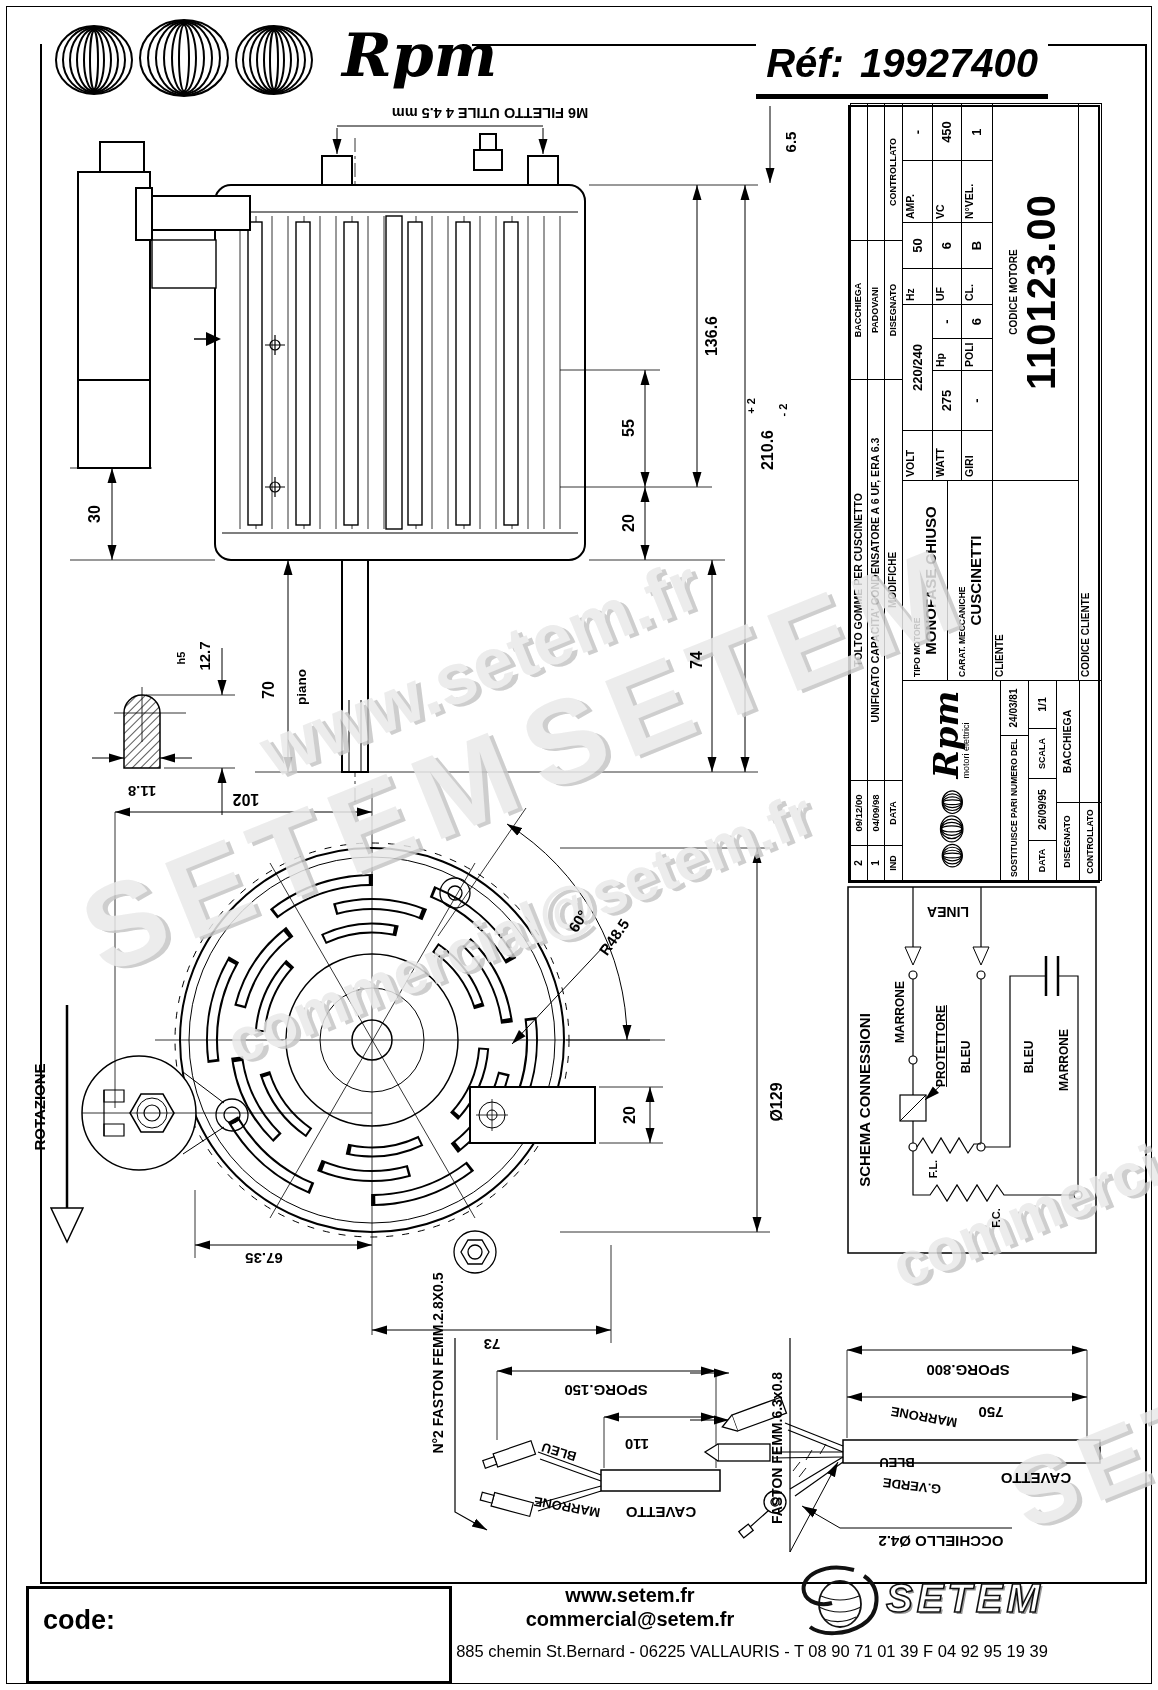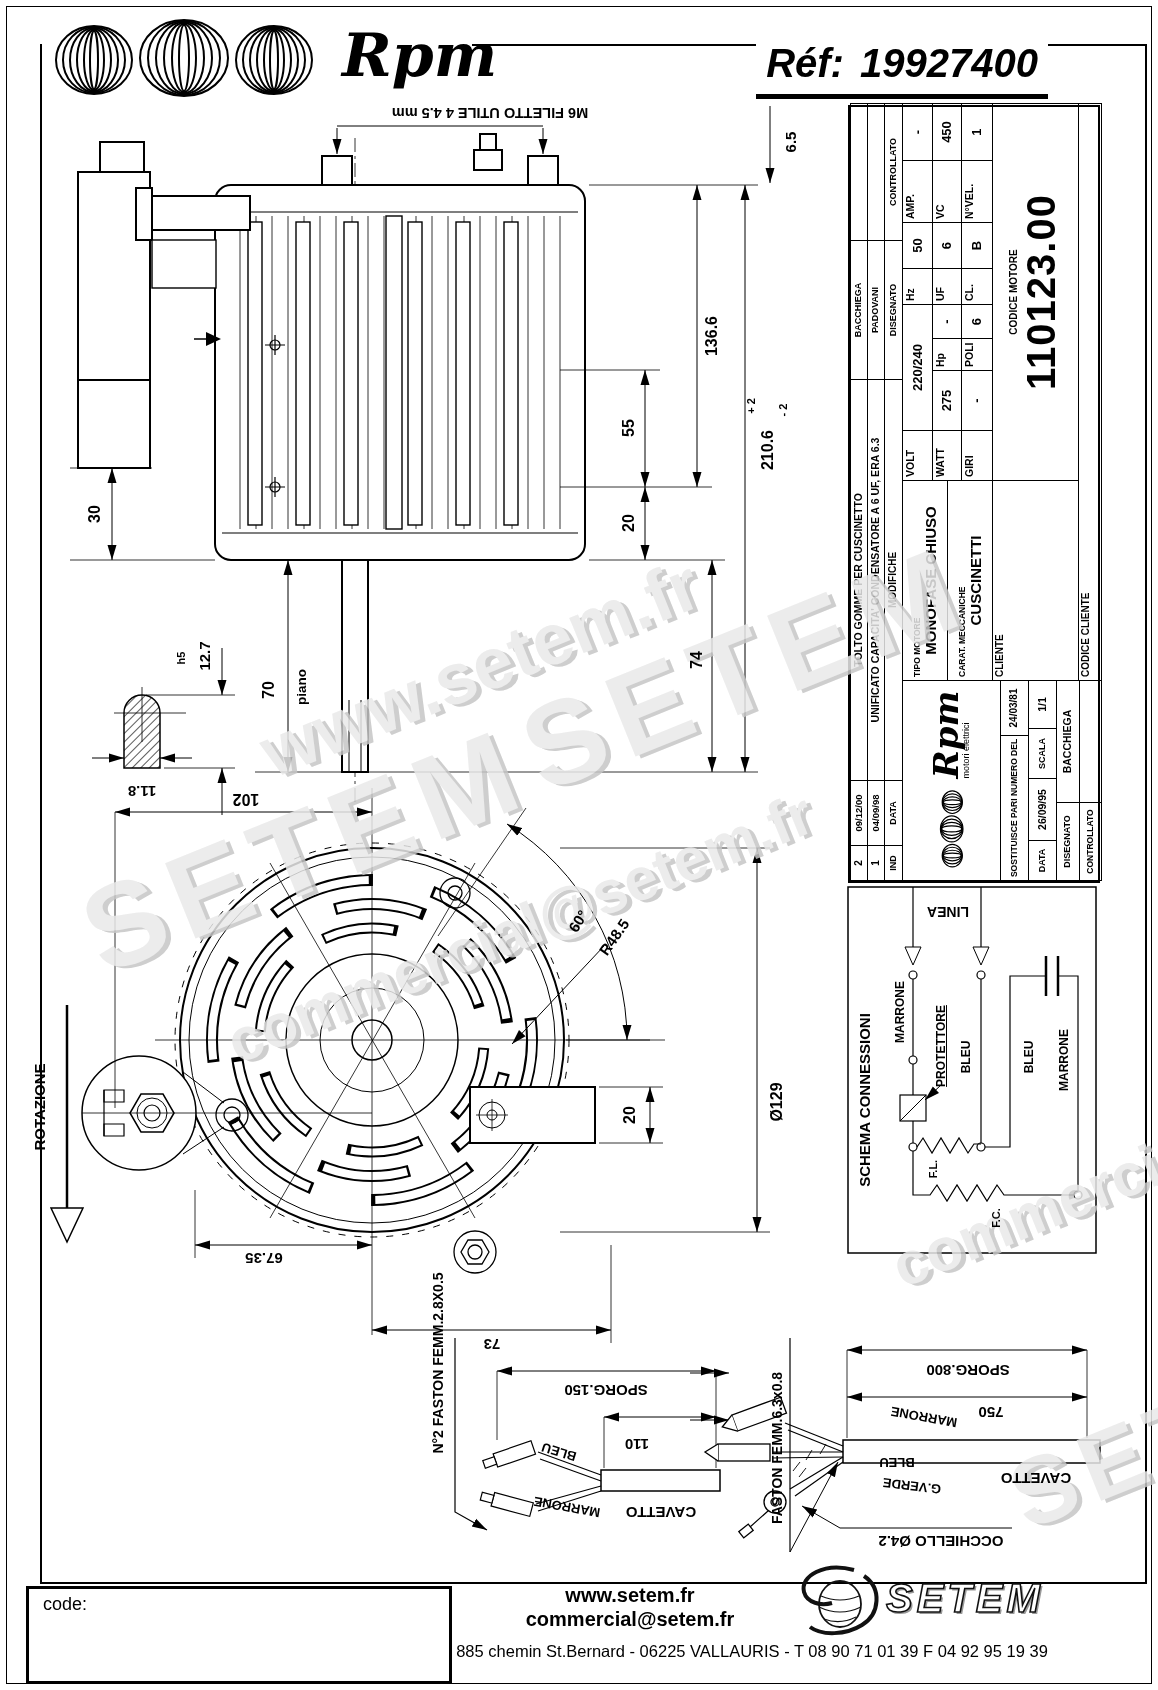--- a/index.html
+++ b/index.html
@@ -26,21 +26,21 @@
   
   .tb-wrap{left:848px;top:105px;width:252px;height:778px;z-index:2;}
   .tb{position:absolute;width:778px;height:252px;transform-origin:0 0;
       transform:rotate(-90deg) translateX(-778px);background:#fff;border:2px solid #000;box-sizing:border-box;}
   .c{position:absolute;border:1px solid #000;box-sizing:border-box;font-weight:bold;overflow:hidden;
      display:flex;align-items:center;justify-content:center;text-align:center;line-height:1.05;}
   .c.lab{justify-content:flex-start;align-items:flex-start;padding:2px 3px;text-align:left;}
   .tb .big{font-size:40px;letter-spacing:1px;}
   
   .code-box{left:26px;top:1586px;width:420px;height:92px;border:3px solid #000;background:#fff;z-index:4;}
-  .code-label{position:absolute;left:14px;top:5px;font-size:18px;font-weight:normal;}
+  .code-label{position:absolute;left:14px;top:16px;font-size:27px;font-weight:bold;}
   .code-value{position:absolute;left:0;right:0;top:26px;text-align:center;font-size:47px;font-weight:bold;letter-spacing:1px;}
   .site-line{left:470px;top:1584px;width:320px;text-align:center;font-size:20px;font-weight:bold;z-index:4;}
   .addr-line{left:452px;top:1642px;width:600px;text-align:center;font-size:16.5px;z-index:4;}
   .setem-text{position:absolute;left:96px;top:14px;font-size:40px;font-weight:bold;font-style:italic;
       letter-spacing:4px;color:#fff;-webkit-text-stroke:1.6px #111;text-shadow:2px 2px 0 #999;}
   .setem-logo{left:790px;top:1562px;width:350px;height:86px;z-index:4;}
 </style>
 </head>
 <body>
 

